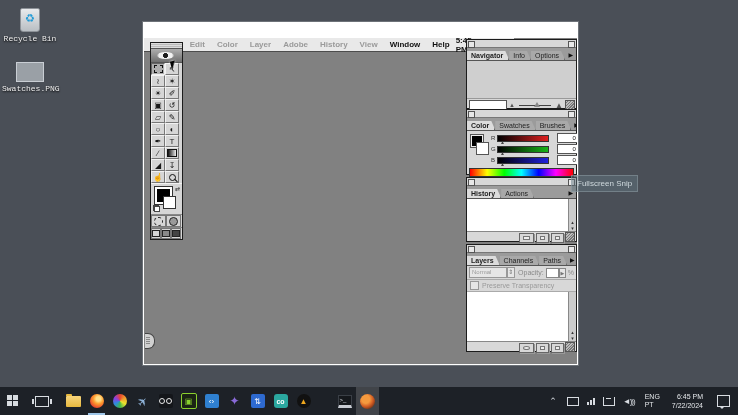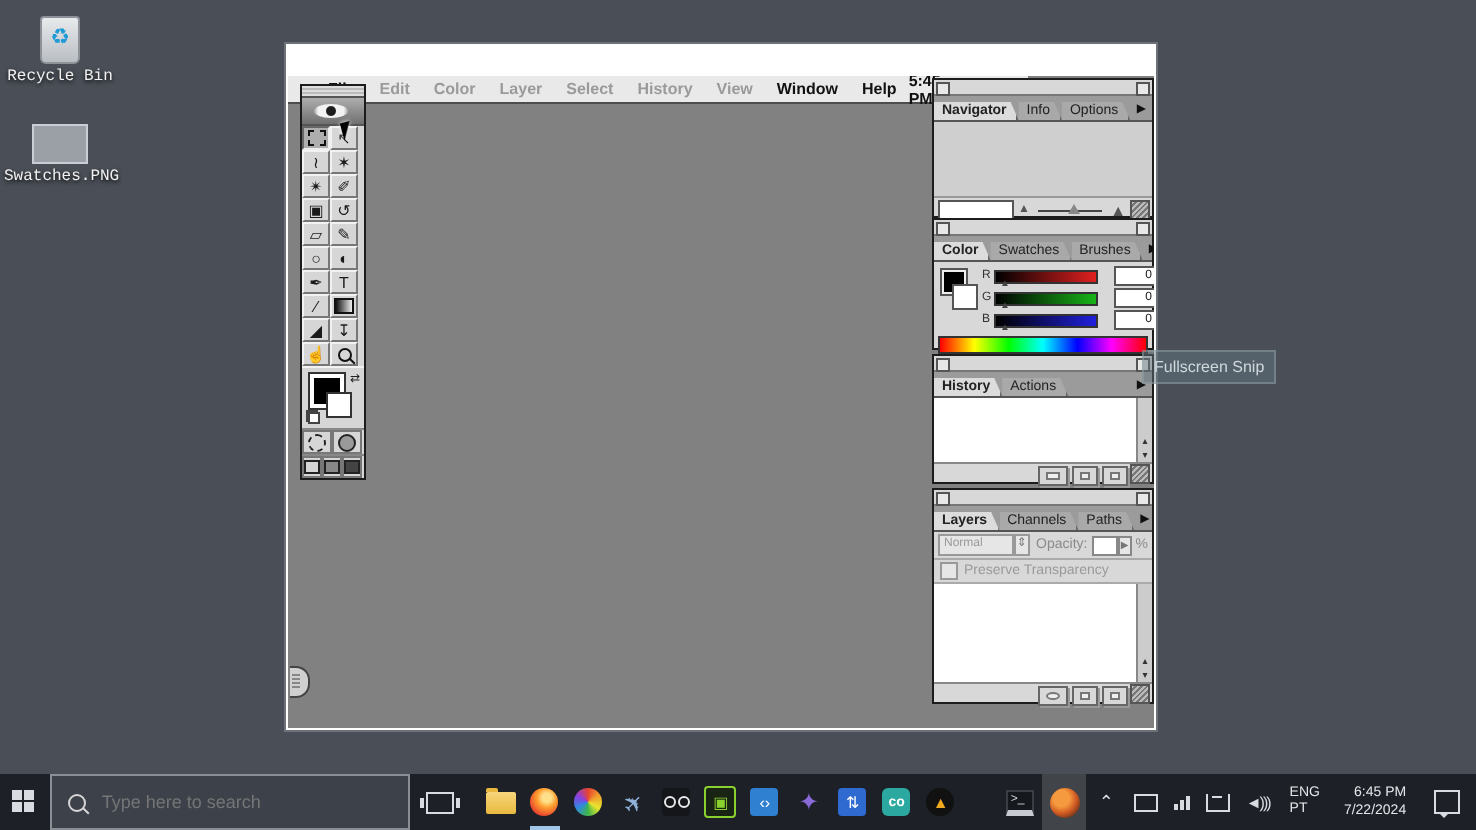--- a/index.html
+++ b/index.html
@@ -190,21 +190,21 @@
 <div class="abs qwin">
 
   <div class="abs screen">
 
     <div class="abs menubar">
       <span class="apple"></span>
       <span class="mitem">File</span>
       <span class="mitem disabled">Edit</span>
       <span class="mitem disabled">Color</span>
       <span class="mitem disabled">Layer</span>
-      <span class="mitem disabled">Select</span>
+      <span class="mitem disabled">Adobe</span>
       <span class="mitem disabled">History</span>
       <span class="mitem disabled">View</span>
       <span class="mitem">Window</span>
       <span class="mitem">Help</span>
       <span class="mbright">
         <span class="mclock">5:45 PM</span>
         <span class="msep"></span>
         <span class="psico"></span>
         <span class="mtitle">Adobe Photoshop® 5.0</span>
       </span>
@@ -469,24 +469,20 @@
 
 <div class="abs taskbar">
   <div class="startbtn">
     <span class="winlogo">
         <i></i>
         <i></i>
         <i></i>
         <i></i>
       </span>
   </div>
-  <div class="searchbox">
-    <span class="mag"></span>
-    <input placeholder="Type here to search" style="">
-  </div>
   <div class="tvbtn">
       <span class="tview"></span>
     </div>
 
   <div class="tbicon" style="margin-left:8px;">
       <span class="ic-folder"></span>
     </div>
   <div class="tbicon active">
       <span class="ic-firefox"></span>
     </div>

